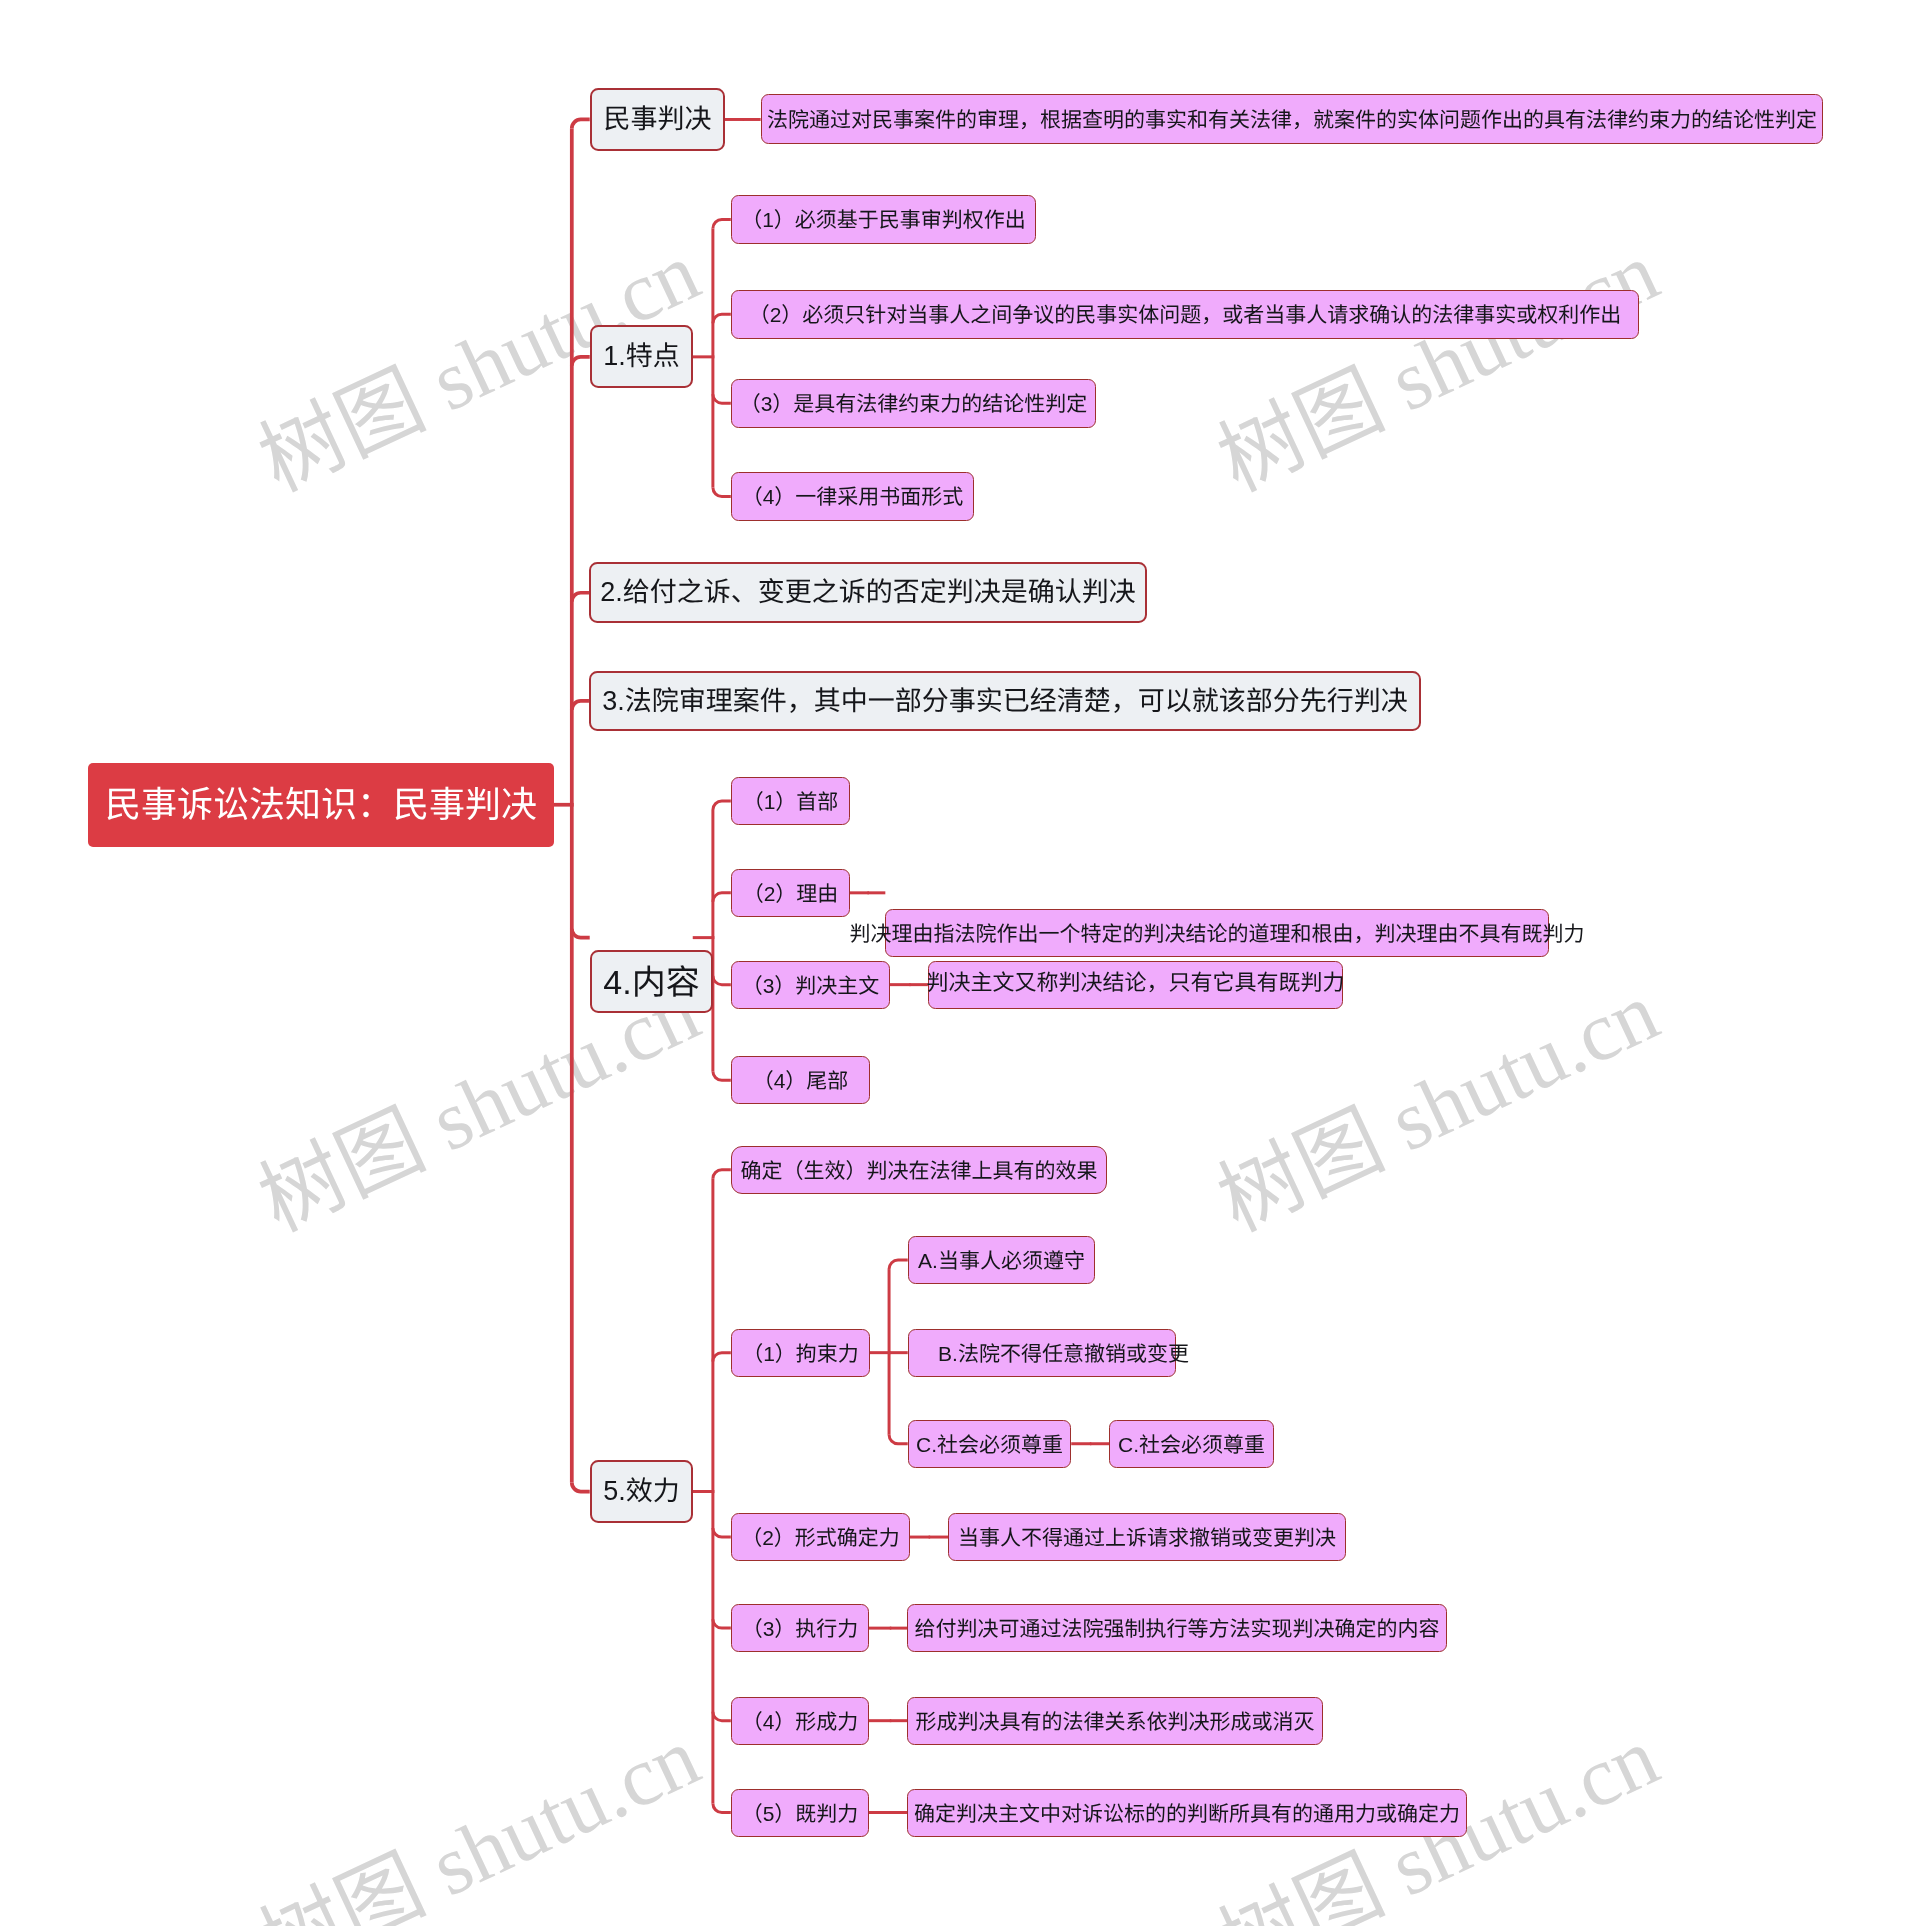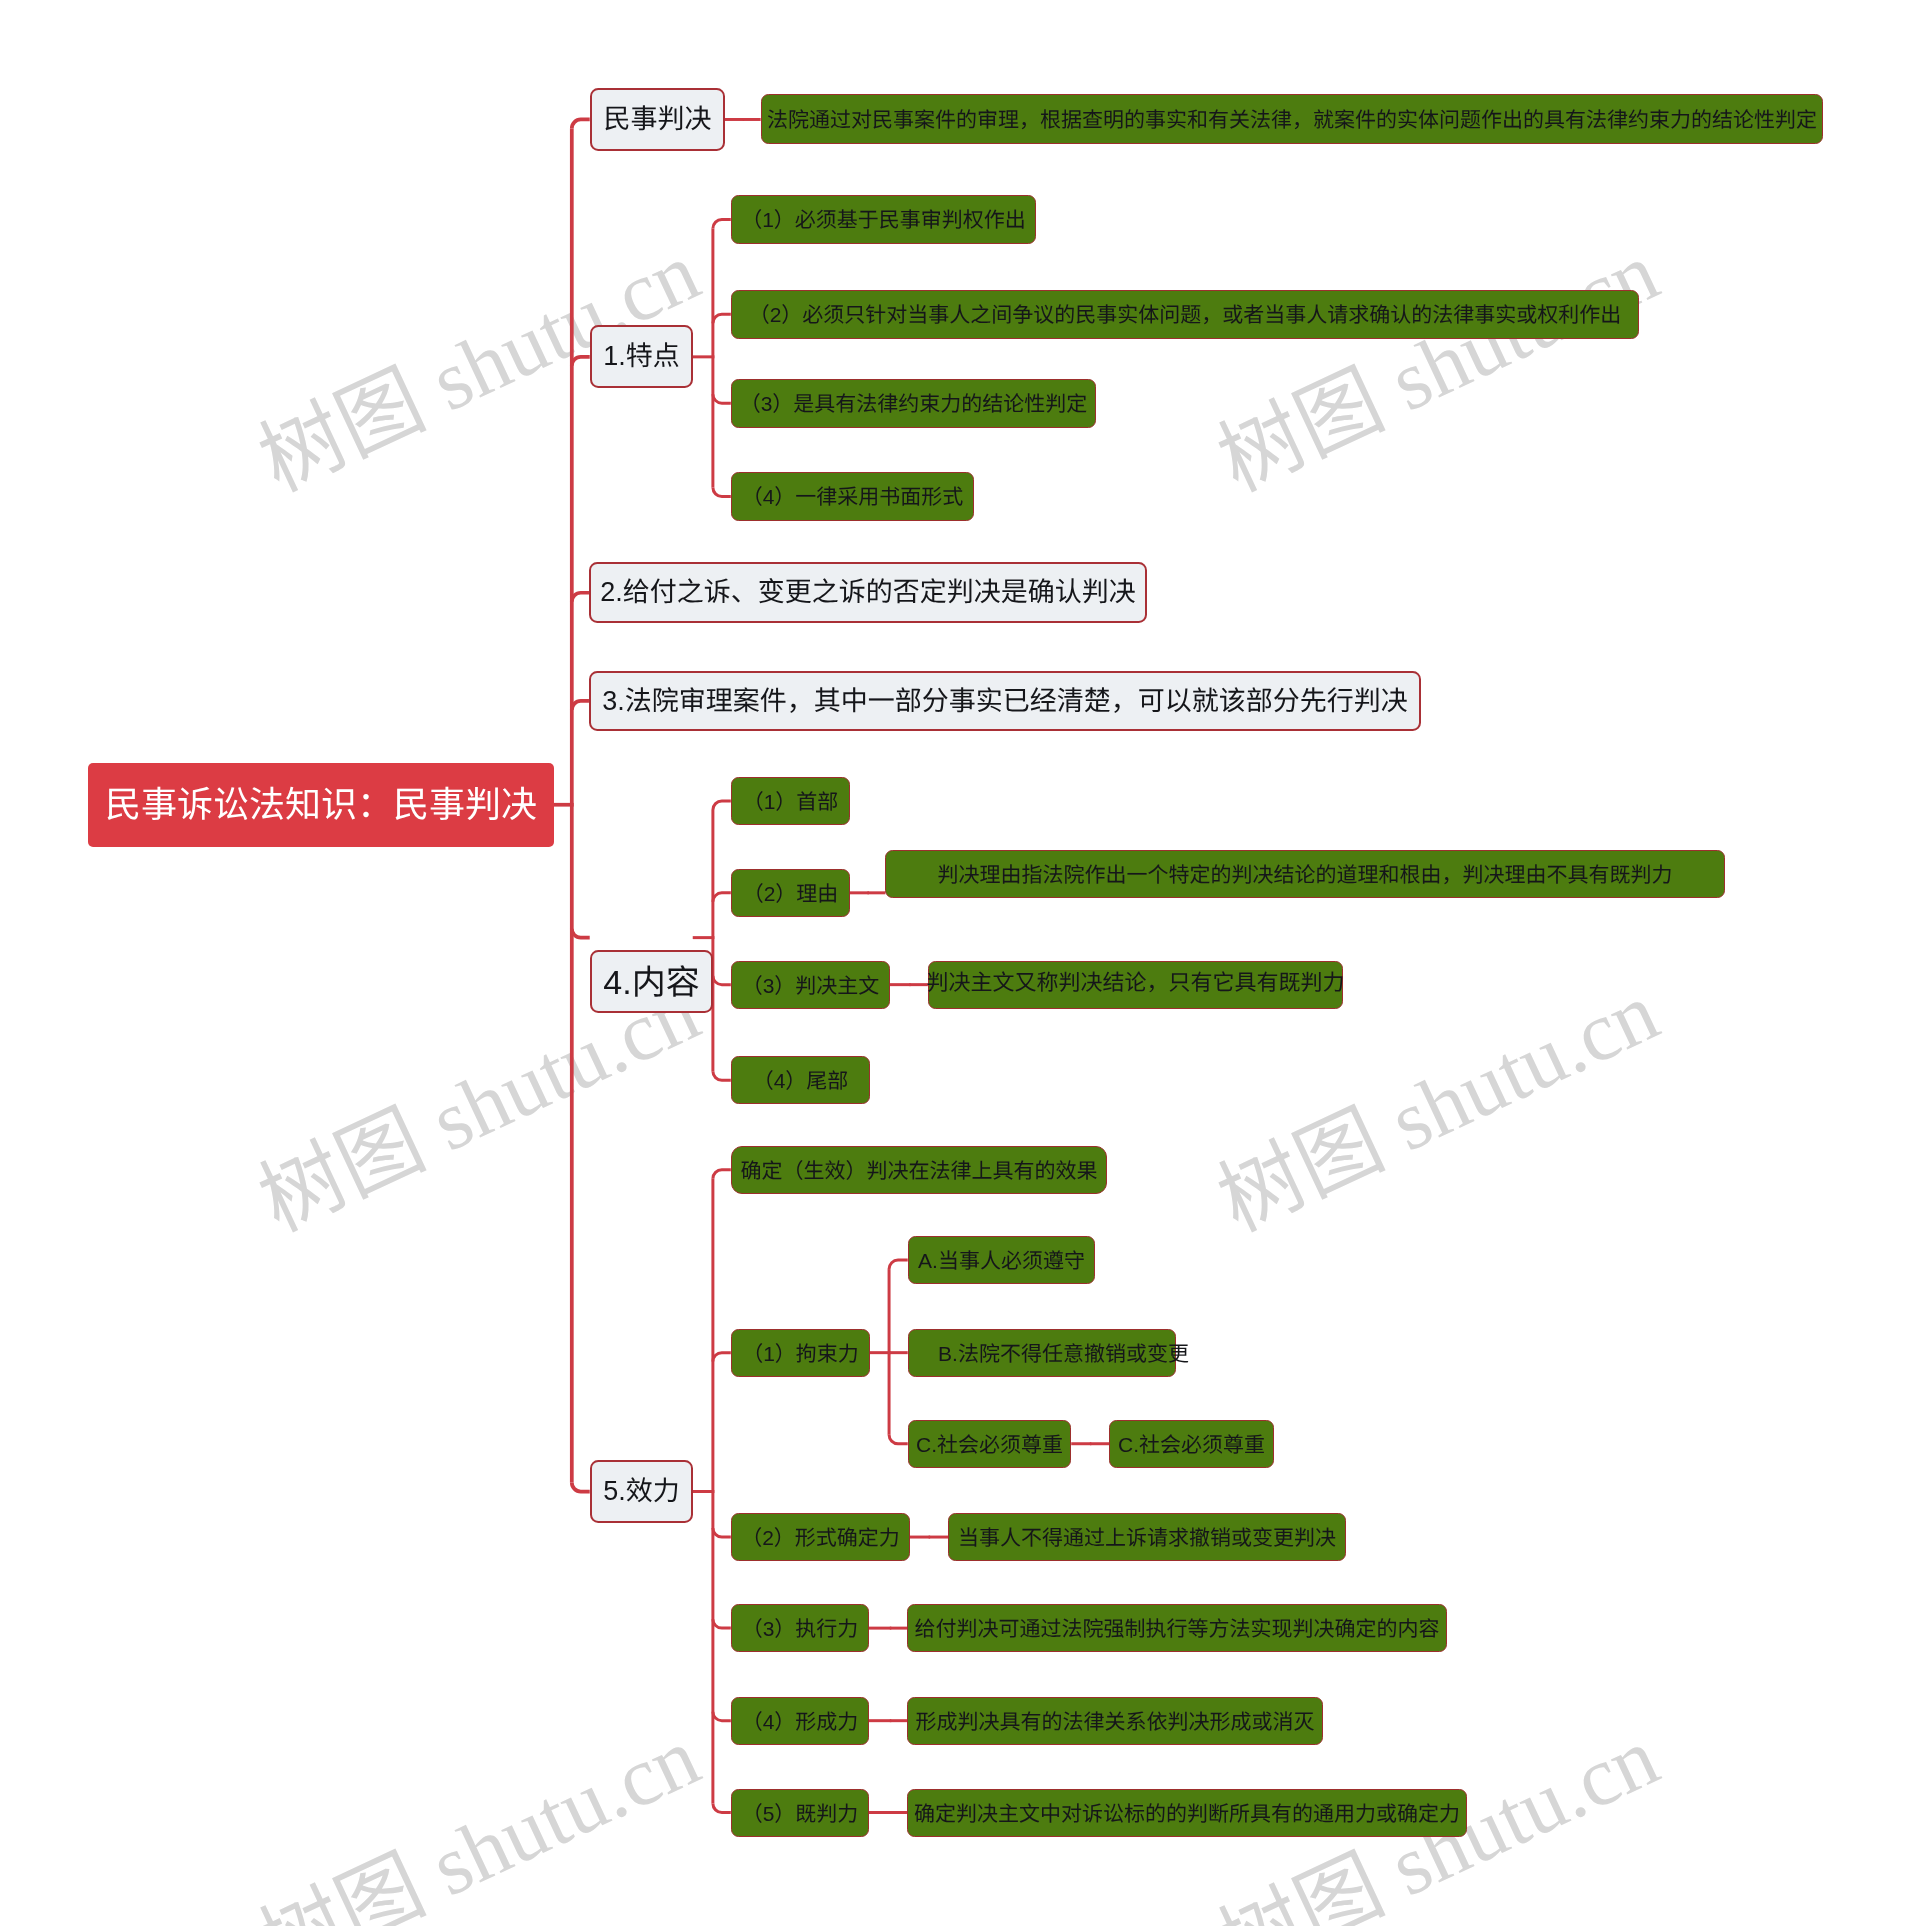--- a/index.html
+++ b/index.html
@@ -7,21 +7,21 @@
   body{width:1911px;height:1926px;overflow:hidden;
        font-family:"Liberation Sans","DejaVu Sans",sans-serif;
        -webkit-font-smoothing:antialiased;-moz-osx-font-smoothing:grayscale;}
   #stage{position:relative;width:1911px;height:1926px;background:#fff;}
   svg#edges{position:absolute;left:0;top:0;width:1911px;height:1926px;}
   .node{position:absolute;box-sizing:border-box;display:flex;align-items:center;
         justify-content:center;border-radius:7.5px;white-space:nowrap;
         line-height:1;letter-spacing:0px;}
   .n-root{background:#dc3c44;color:#ffffff;border:none;border-radius:5px;}
   .n-branch{background:#edf0f3;border:2.2px solid #a93036;color:#15161a;border-radius:8.2px;}
-  .n-leaf{background:#4d7c0f;border:1.5px solid #9d2f2d;color:#15161a;}
+  .n-leaf{background:#f0abfc;border:1.5px solid #9d2f2d;color:#15161a;}
   #wm{position:absolute;left:0;top:0;width:1911px;height:1926px;overflow:hidden;
       pointer-events:none;}
   .wm{position:absolute;color:#cccccc;white-space:nowrap;
       transform-origin:0 100%;
       font-family:"Liberation Serif","DejaVu Serif",serif;}
 </style>
 </head>
 <body>
 
 <div id="stage">
@@ -94,21 +94,21 @@
     <div class="node n-branch" id="n2" style="left: 590px; top: 325px; width: 103px; height: 63px; font-size: 27px;">1.特点</div>
     <div class="node n-leaf" id="n2a" style="left: 731px; top: 195px; width: 305px; height: 49px; font-size: 21px;">（1）必须基于民事审判权作出</div>
     <div class="node n-leaf" id="n2b" style="left: 731px; top: 290px; width: 908px; height: 49px; font-size: 21px;">（2）必须只针对当事人之间争议的民事实体问题，或者当事人请求确认的法律事实或权利作出</div>
     <div class="node n-leaf" id="n2c" style="left: 731px; top: 379px; width: 365px; height: 49px; font-size: 21px;">（3）是具有法律约束力的结论性判定</div>
     <div class="node n-leaf" id="n2d" style="left: 731px; top: 472px; width: 243px; height: 49px; font-size: 21px;">（4）一律采用书面形式</div>
     <div class="node n-branch" id="n3" style="left: 589px; top: 562px; width: 558px; height: 61px; font-size: 27px;">2.给付之诉、变更之诉的否定判决是确认判决</div>
     <div class="node n-branch" id="n4" style="left: 589px; top: 671px; width: 832px; height: 60px; font-size: 27px;">3.法院审理案件，其中一部分事实已经清楚，可以就该部分先行判决</div>
     <div class="node n-branch" id="n5" style="left: 590px; top: 906px; width: 123px; height: 63px; font-size: 34px; margin-top: 44px;">4.内容</div>
     <div class="node n-leaf" id="n5a" style="left: 731px; top: 777px; width: 119px; height: 48px; font-size: 21px;">（1）首部</div>
     <div class="node n-leaf" id="n5b" style="left: 731px; top: 869px; width: 119px; height: 48px; font-size: 21px;">（2）理由</div>
-    <div class="node n-leaf" id="n5b1" style="left: 885px; top: 850px; width: 840px; height: 48px; font-size: 21px;">判决理由指法院作出一个特定的判决结论的道理和根由，判决理由不具有既判力</div>
+    <div class="node n-leaf" id="n5b1" style="left: 885px; top: 909px; width: 664px; height: 48px; font-size: 21px;">判决理由指法院作出一个特定的判决结论的道理和根由，判决理由不具有既判力</div>
     <div class="node n-leaf" id="n5c" style="left: 731px; top: 961px; width: 159px; height: 48px; font-size: 21px;">（3）判决主文</div>
     <div class="node n-leaf" id="n5c1" style="left: 928px; top: 961px; width: 415px; height: 48px; font-size: 22px; font-family: Liberation Mono, monospace;">判决主文又称判决结论，只有它具有既判力</div>
     <div class="node n-leaf" id="n5d" style="left: 731px; top: 1056px; width: 139px; height: 48px; font-size: 21px;">（4）尾部</div>
     <div class="node n-branch" id="n6" style="left: 590px; top: 1460px; width: 103px; height: 63px; font-size: 27px;">5.效力</div>
     <div class="node n-leaf" id="n6a" style="left: 731px; top: 1146px; width: 376px; height: 48px; font-size: 21px; border-radius: 11px;">确定（生效）判决在法律上具有的效果</div>
     <div class="node n-leaf" id="n6b" style="left: 731px; top: 1329px; width: 139px; height: 48px; font-size: 21px;">（1）拘束力</div>
     <div class="node n-leaf" id="n6b1" style="left: 908px; top: 1236px; width: 187px; height: 48px; font-size: 21px;">A.当事人必须遵守</div>
     <div class="node n-leaf" id="n6b2" style="left: 908px; top: 1329px; width: 268px; height: 48px; font-size: 21px; padding-left: 43px;">B.法院不得任意撤销或变更</div>
     <div class="node n-leaf" id="n6b3" style="left: 908px; top: 1420px; width: 163px; height: 48px; font-size: 21px;">C.社会必须尊重</div>
     <div class="node n-leaf" id="n6b3a" style="left: 1109px; top: 1420px; width: 165px; height: 48px; font-size: 21px;">C.社会必须尊重</div>

